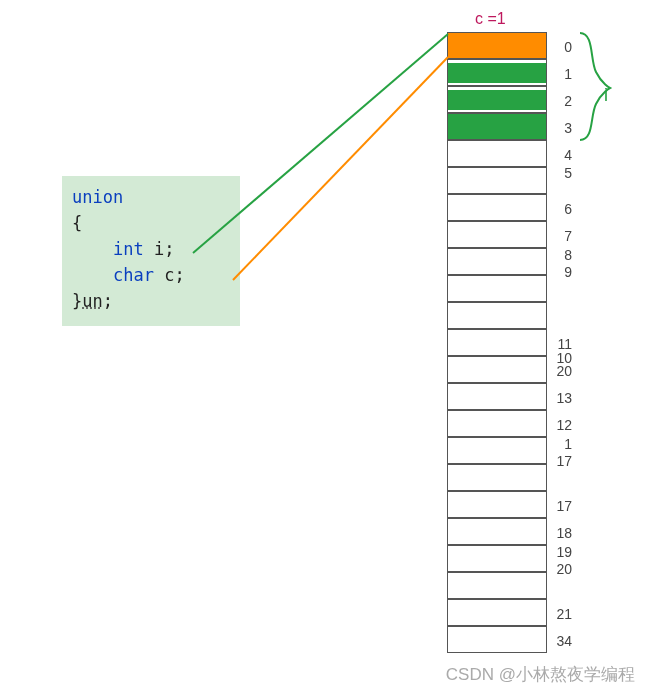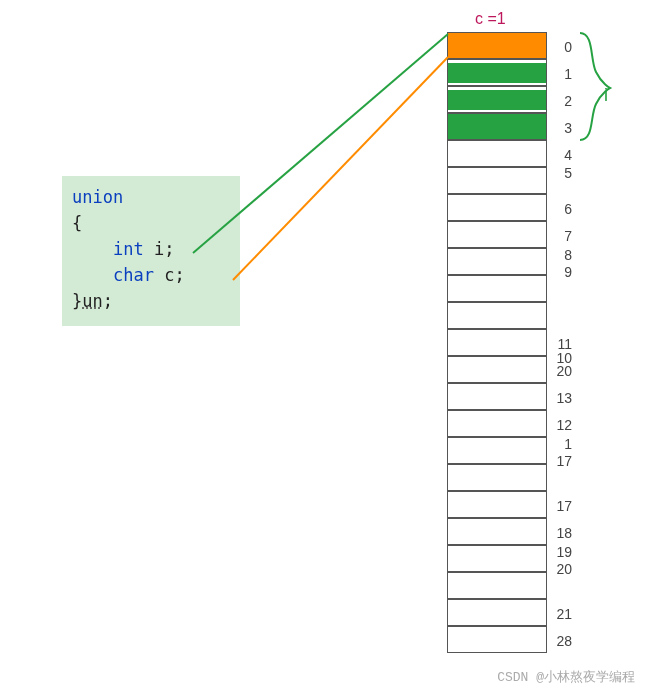--- a/index.html
+++ b/index.html
@@ -62,22 +62,22 @@
     position: absolute;
     color: #27a243;
     font-family: Arial, sans-serif;
     font-size: 18px;
   }
   .watermark {
     position: absolute;
     right: 20px;
     bottom: 8px;
     color: #aaa;
-    font-family: Liberation Mono, monospace;
-    font-size: 13px;
+    font-family: Liberation Sans, sans-serif;
+    font-size: 17px;
   }
   svg.lines {
     position: absolute;
     left: 0; top: 0;
     width: 655px;
     height: 694px;
     pointer-events: none;
   }
   .code-line { white-space: pre; }
 </style>
@@ -157,21 +157,21 @@
   <div class="mem-cell">
       <span class="byte-label" style="top:-2px;">19</span>
     </div>
   <div class="mem-cell">
       <span class="byte-label" style="top:-12px;">20</span>
     </div>
   <div class="mem-cell">
       <span class="byte-label" style="top:6px;">21</span>
     </div>
   <div class="mem-cell">
-      <span class="byte-label" style="top:6px;">28</span>
+      <span class="byte-label" style="top:6px;">34</span>
     </div>
 </div>
 
 <div class="i-label" style="left:604px;top:85px;">i</div>
 
 <svg class="lines">
 
   <line x1="193" y1="253" x2="448" y2="34" stroke="#27a243" stroke-width="2"></line>
 
   <line x1="233" y1="280" x2="448" y2="57" stroke="#FF8C00" stroke-width="2"></line>

